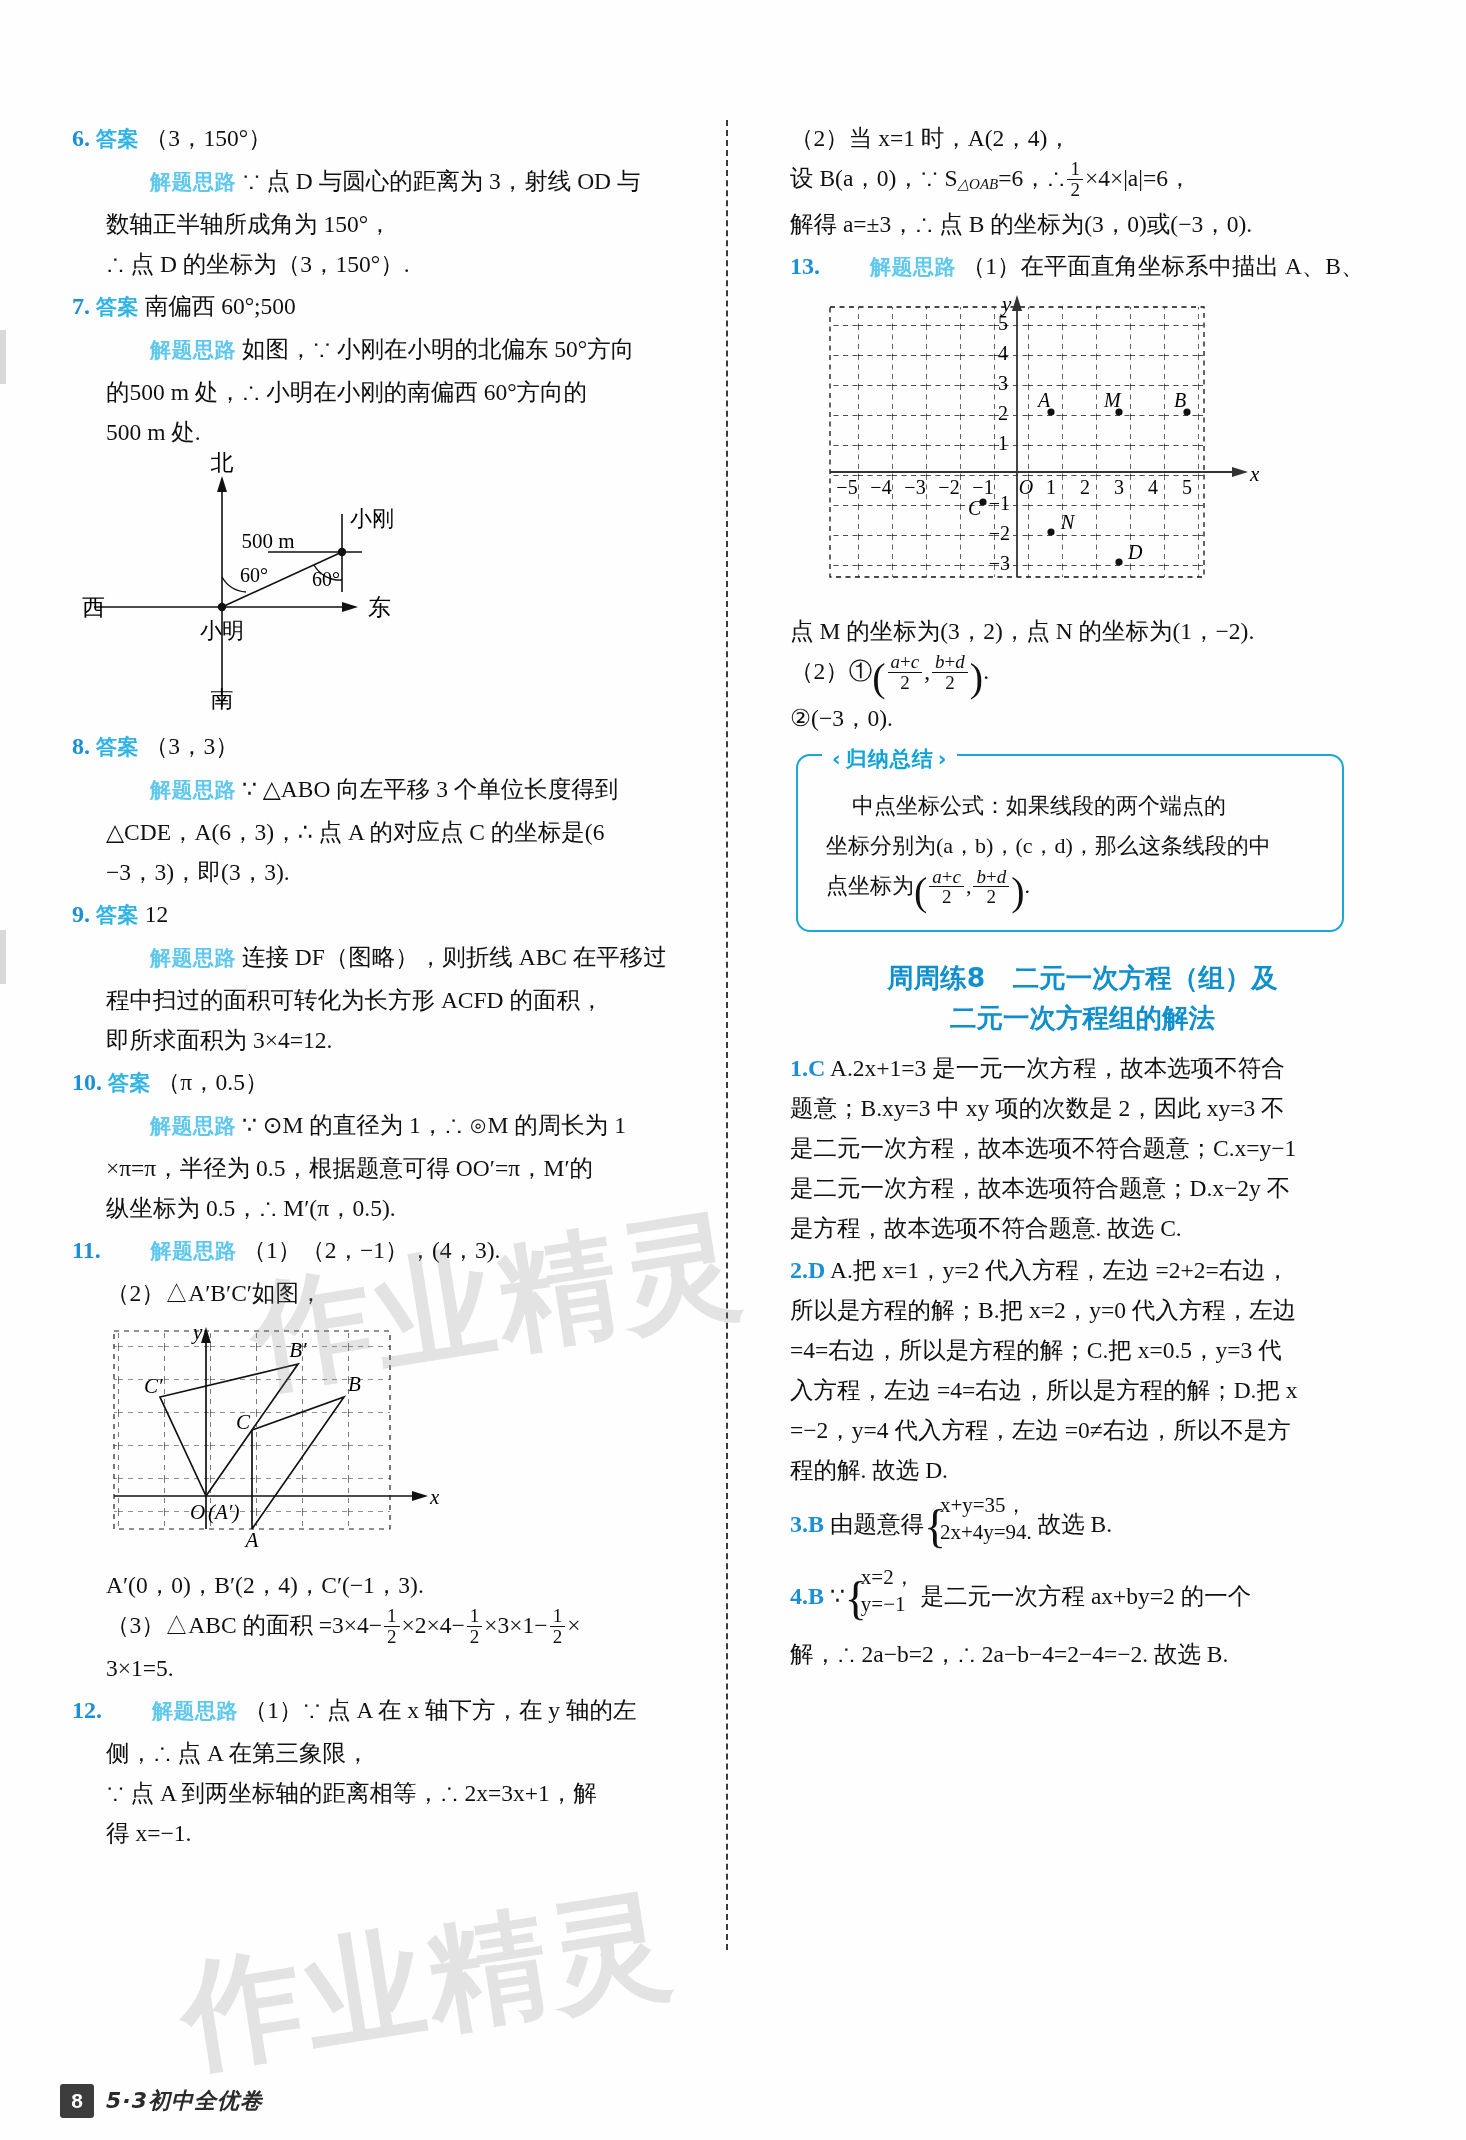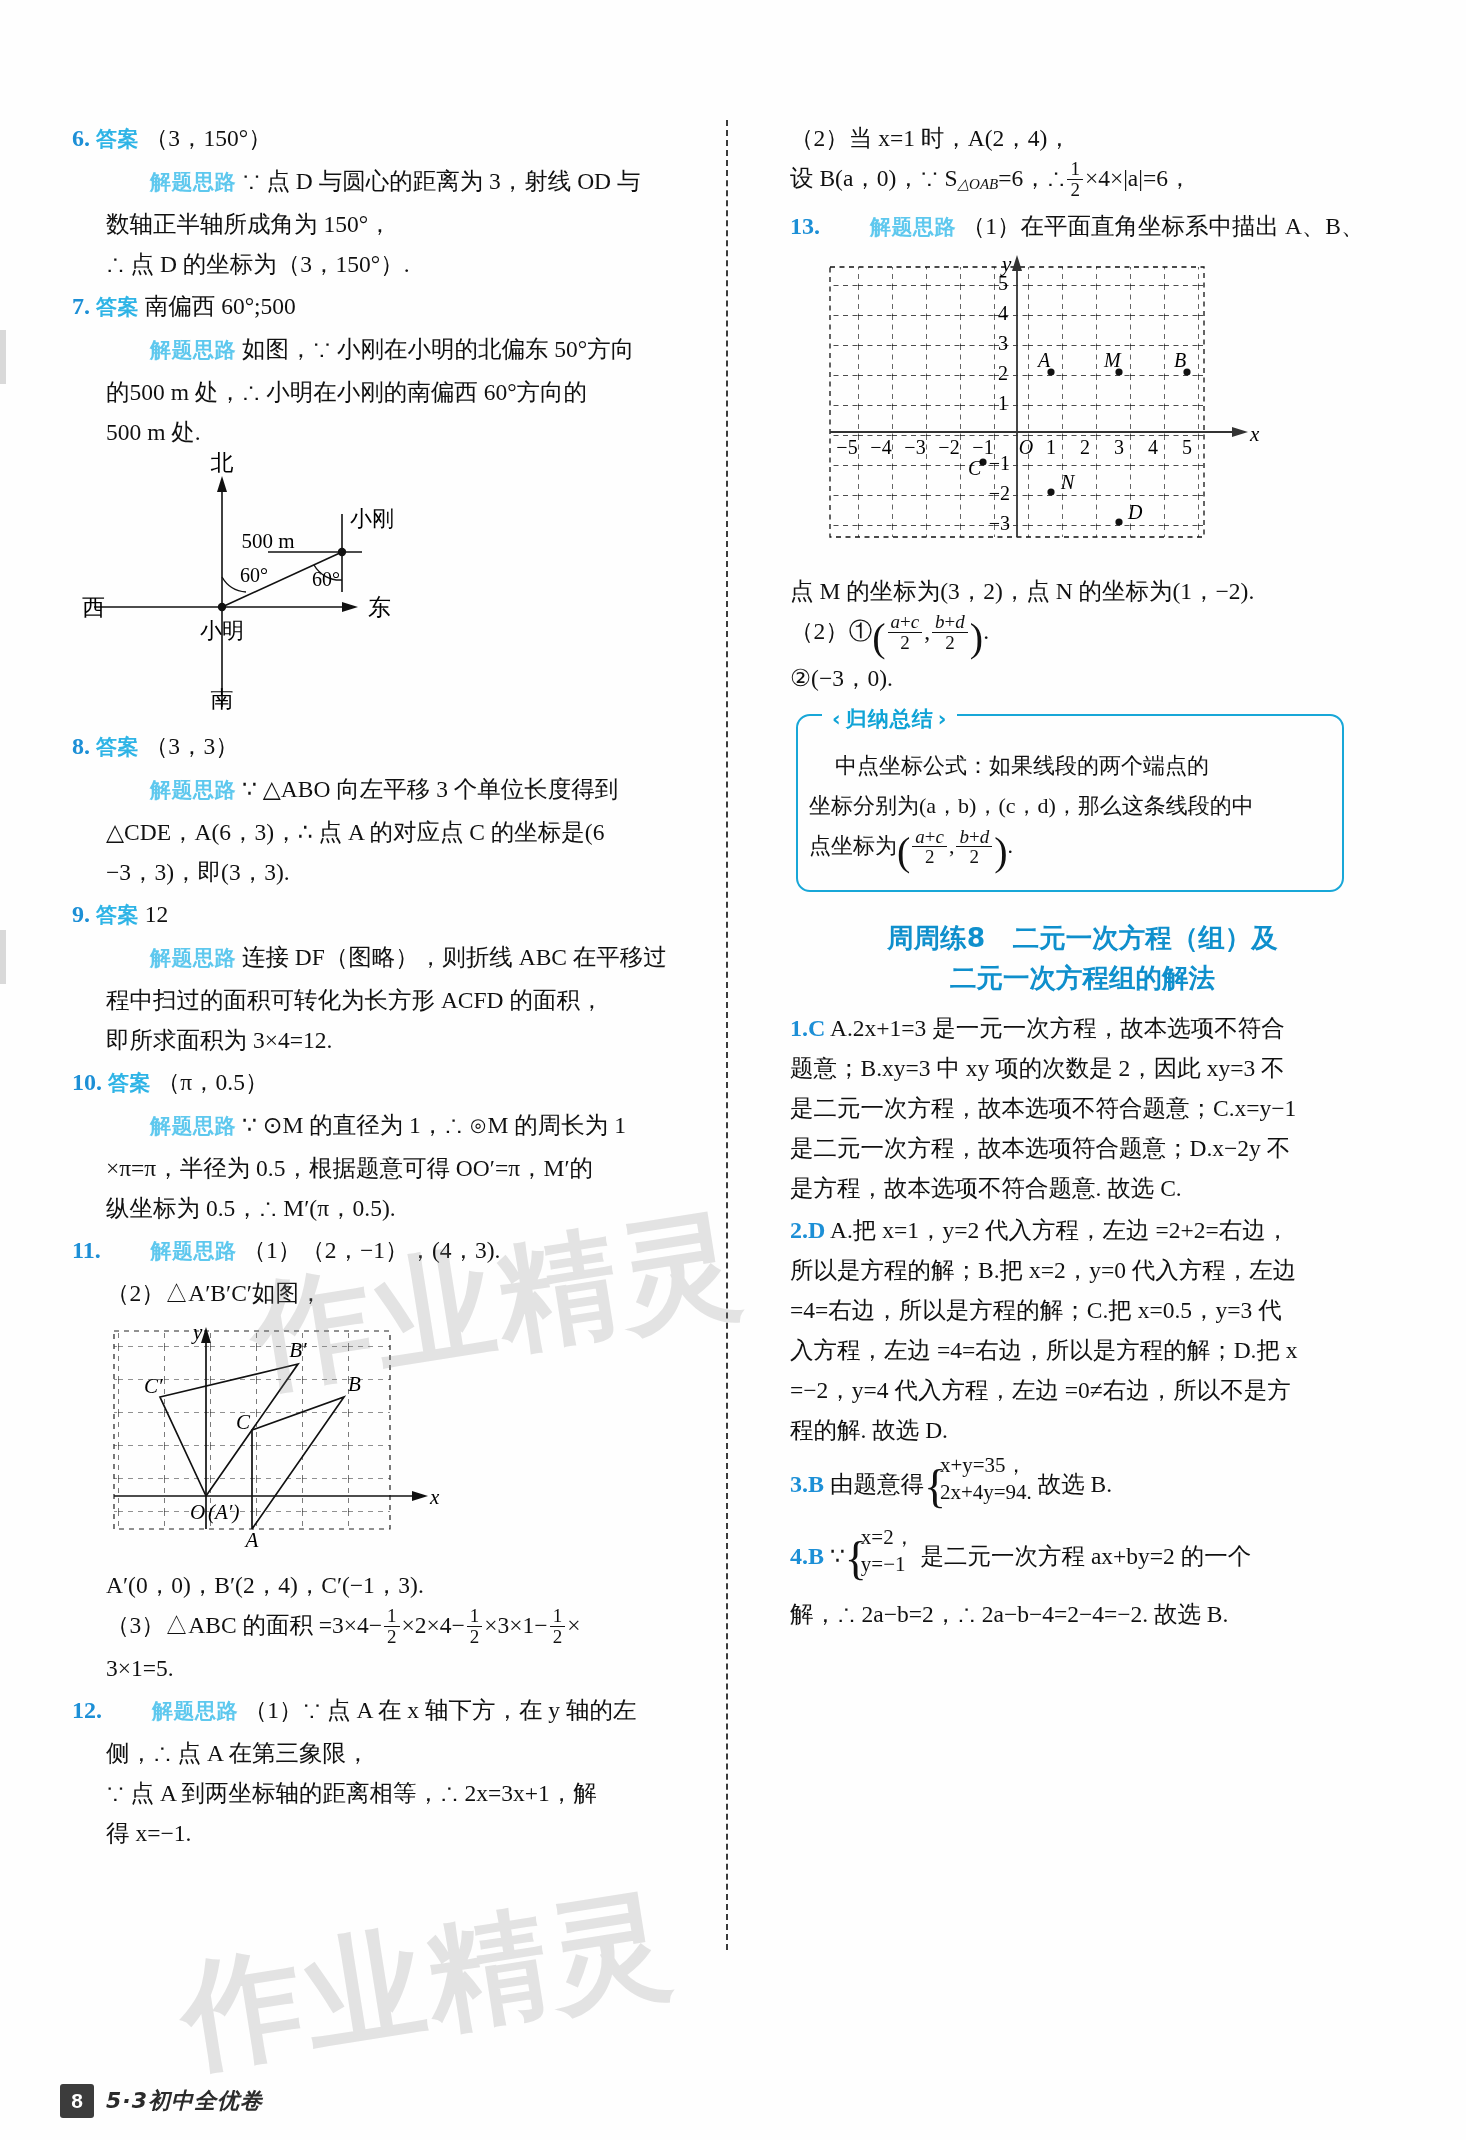--- a/index.html
+++ b/index.html
@@ -87,21 +87,21 @@
   .sys .rows { display:inline-block; font-size:21px; line-height:27px; }
   
   .fig { position:relative; }
   
   .summary-box {
     position:relative;
     margin:16px 0 0 6px;
     width:548px;
     border:2px solid #18a7d8;
     border-radius:14px;
-    padding:30px 22px 18px 11px;
+    padding:30px 22px 18px 28px;
     font-size:22px;
     line-height:40px;
   }
   .summary-title {
     position:absolute;
     top:-17px; left:24px;
     background:#fefefe;
     padding:0 10px;
     color:#0fa3d6;
     font-family:"DejaVu Sans", sans-serif;
@@ -332,20 +332,21 @@
 
   </div>
 
   <div class="col col-right">
 
     <div class="item">
       <span class="ln">（2）当 x=1 时，A(2，4)，</span>
       <span class="ln">
         <span>设 B(a，0)，∵ S</span><span class="sub">△OAB</span><span>=6，∴</span><span class="frac"><span class="n">1</span><span class="d">2</span></span><span>×4×|a|=6，</span>
       </span>
+      <span class="ln">解得 a=±3，∴ 点 B 的坐标为(3，0)或(−3，0).</span>
     </div>
 
     <div class="item">
       <span class="ln">
         <span class="num">13.</span>
         <span class="tag-idea">解题思路</span>
         <span>（1）在平面直角坐标系中描出 A、B、</span>
       </span>
 
       <div class="fig" style="margin:6px 0 4px 0;">

